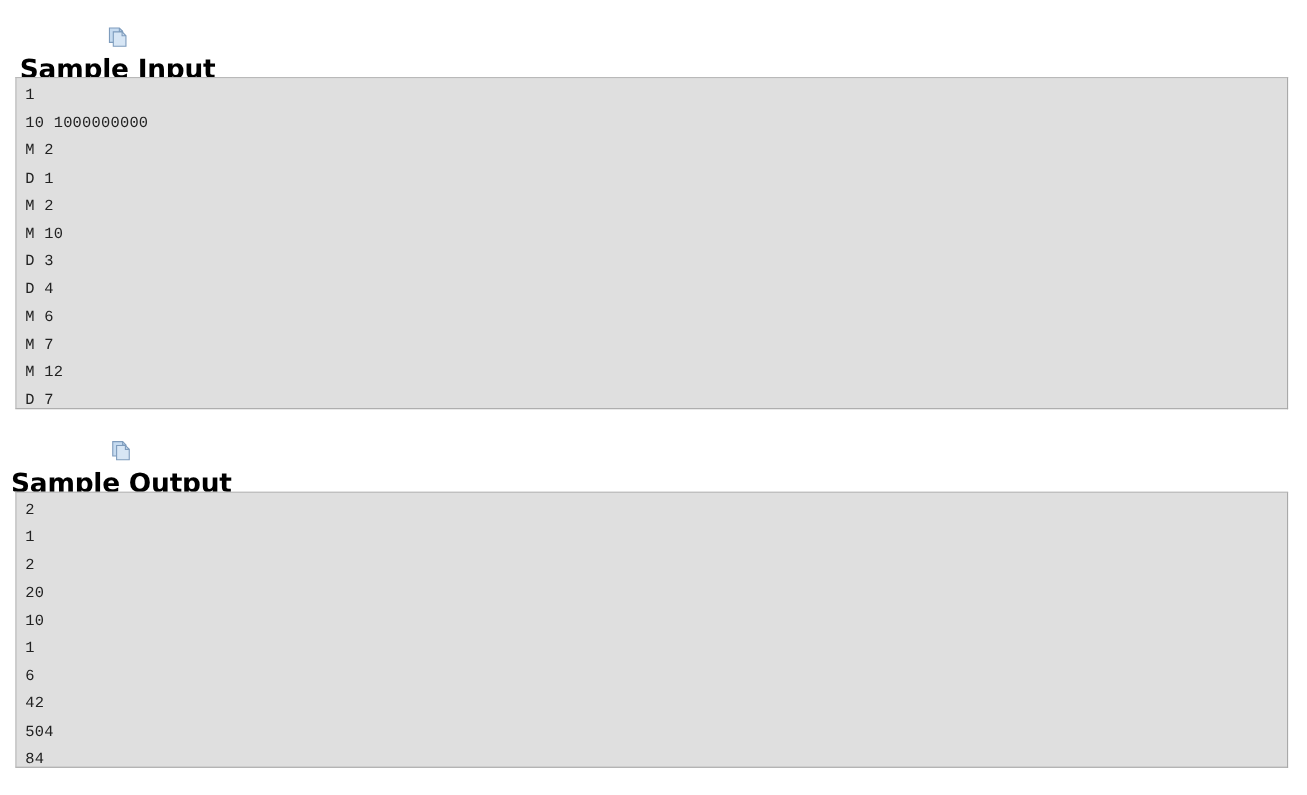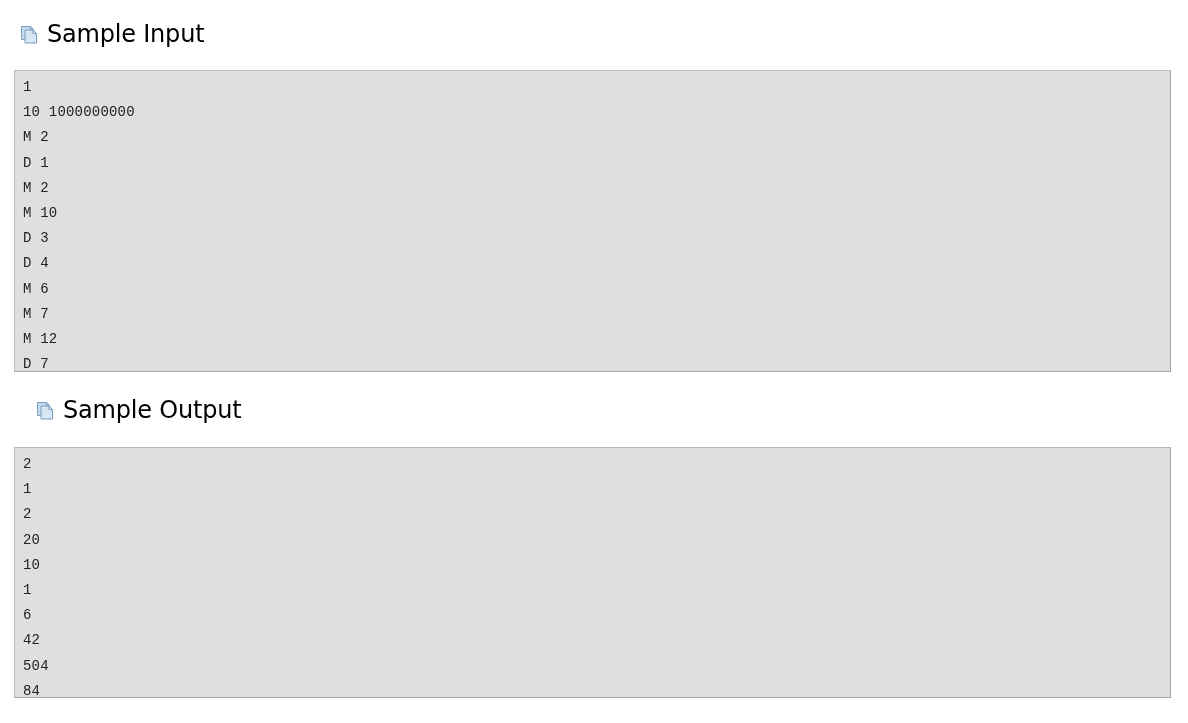--- a/index.html
+++ b/index.html
@@ -22,26 +22,27 @@
     box-sizing: border-box;
   }
 
   
   .section-heading {
     display: flex;
     align-items: center;
     gap: 7px;
     font-family: "DejaVu Sans", "Liberation Sans", sans-serif;
     font-size: 24px;
-    font-weight: normal;
+    font-weight: bold;
     letter-spacing: -0.2px;
     color: #000000;
     line-height: 1;
     margin: 0;
     padding: 0;
+    flex-direction: column;
   }
   .heading-icon {
     width: 22px;
     height: 22px;
     flex: 0 0 22px;
     display: inline-block;
     position: relative;
     top: 1px;
   }
   .heading-icon svg { display: block; }
@@ -66,21 +67,21 @@
     font-size: 14px;
     line-height: 25.2px;
     color: #222222;
     white-space: pre;
     letter-spacing: 0.2px;
   }
 
   
   #heading-sample-input  { position: absolute; left: 18px; top: 22px;  }
   #box-sample-input      { position: absolute; left: 14px; top: 70px;  width: 1157px; height: 302px; }
-  #heading-sample-output { position: absolute; left: 34px; top: 398px; }
+  #heading-sample-output { position: absolute; left: 10px; top: 398px; }
   #box-sample-output     { position: absolute; left: 14px; top: 447px; width: 1157px; height: 251px; }
 </style>
 </head>
 <body>
 
 <div class="page">
 
   <h2 class="section-heading" id="heading-sample-input">
     <span class="heading-icon">
       <svg width="22" height="22" viewBox="0 0 22 22" xmlns="http://www.w3.org/2000/svg">

